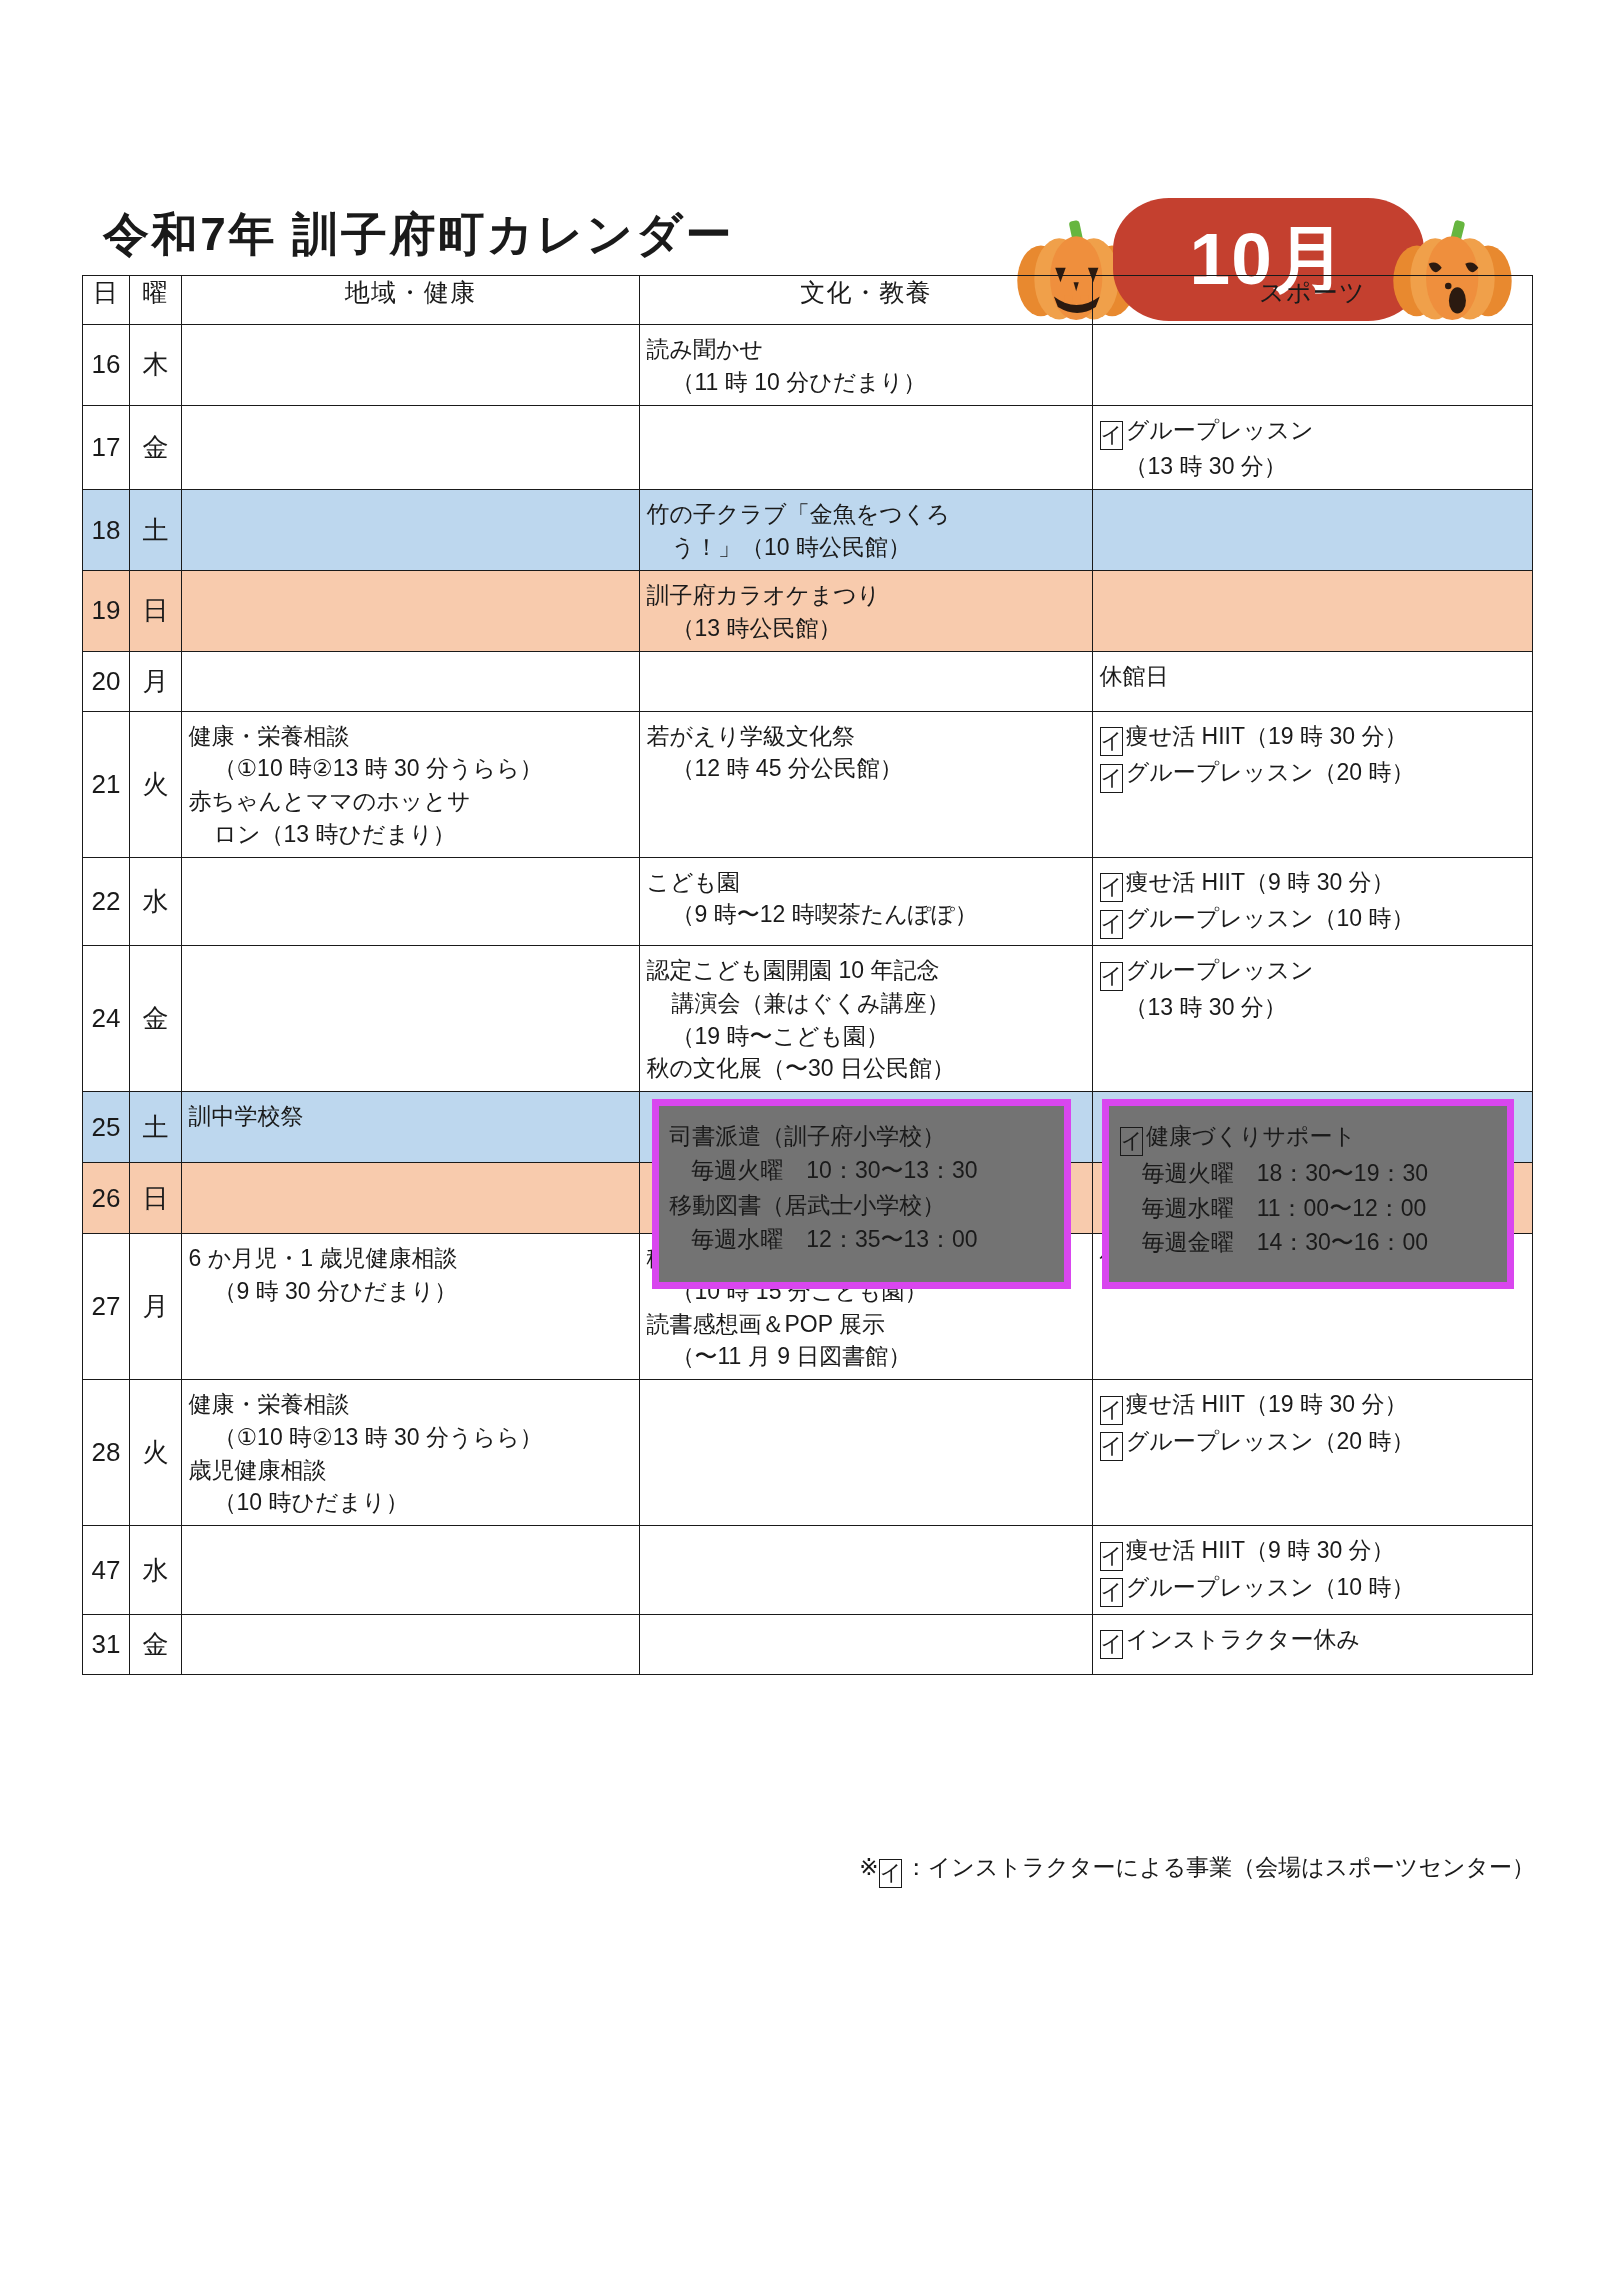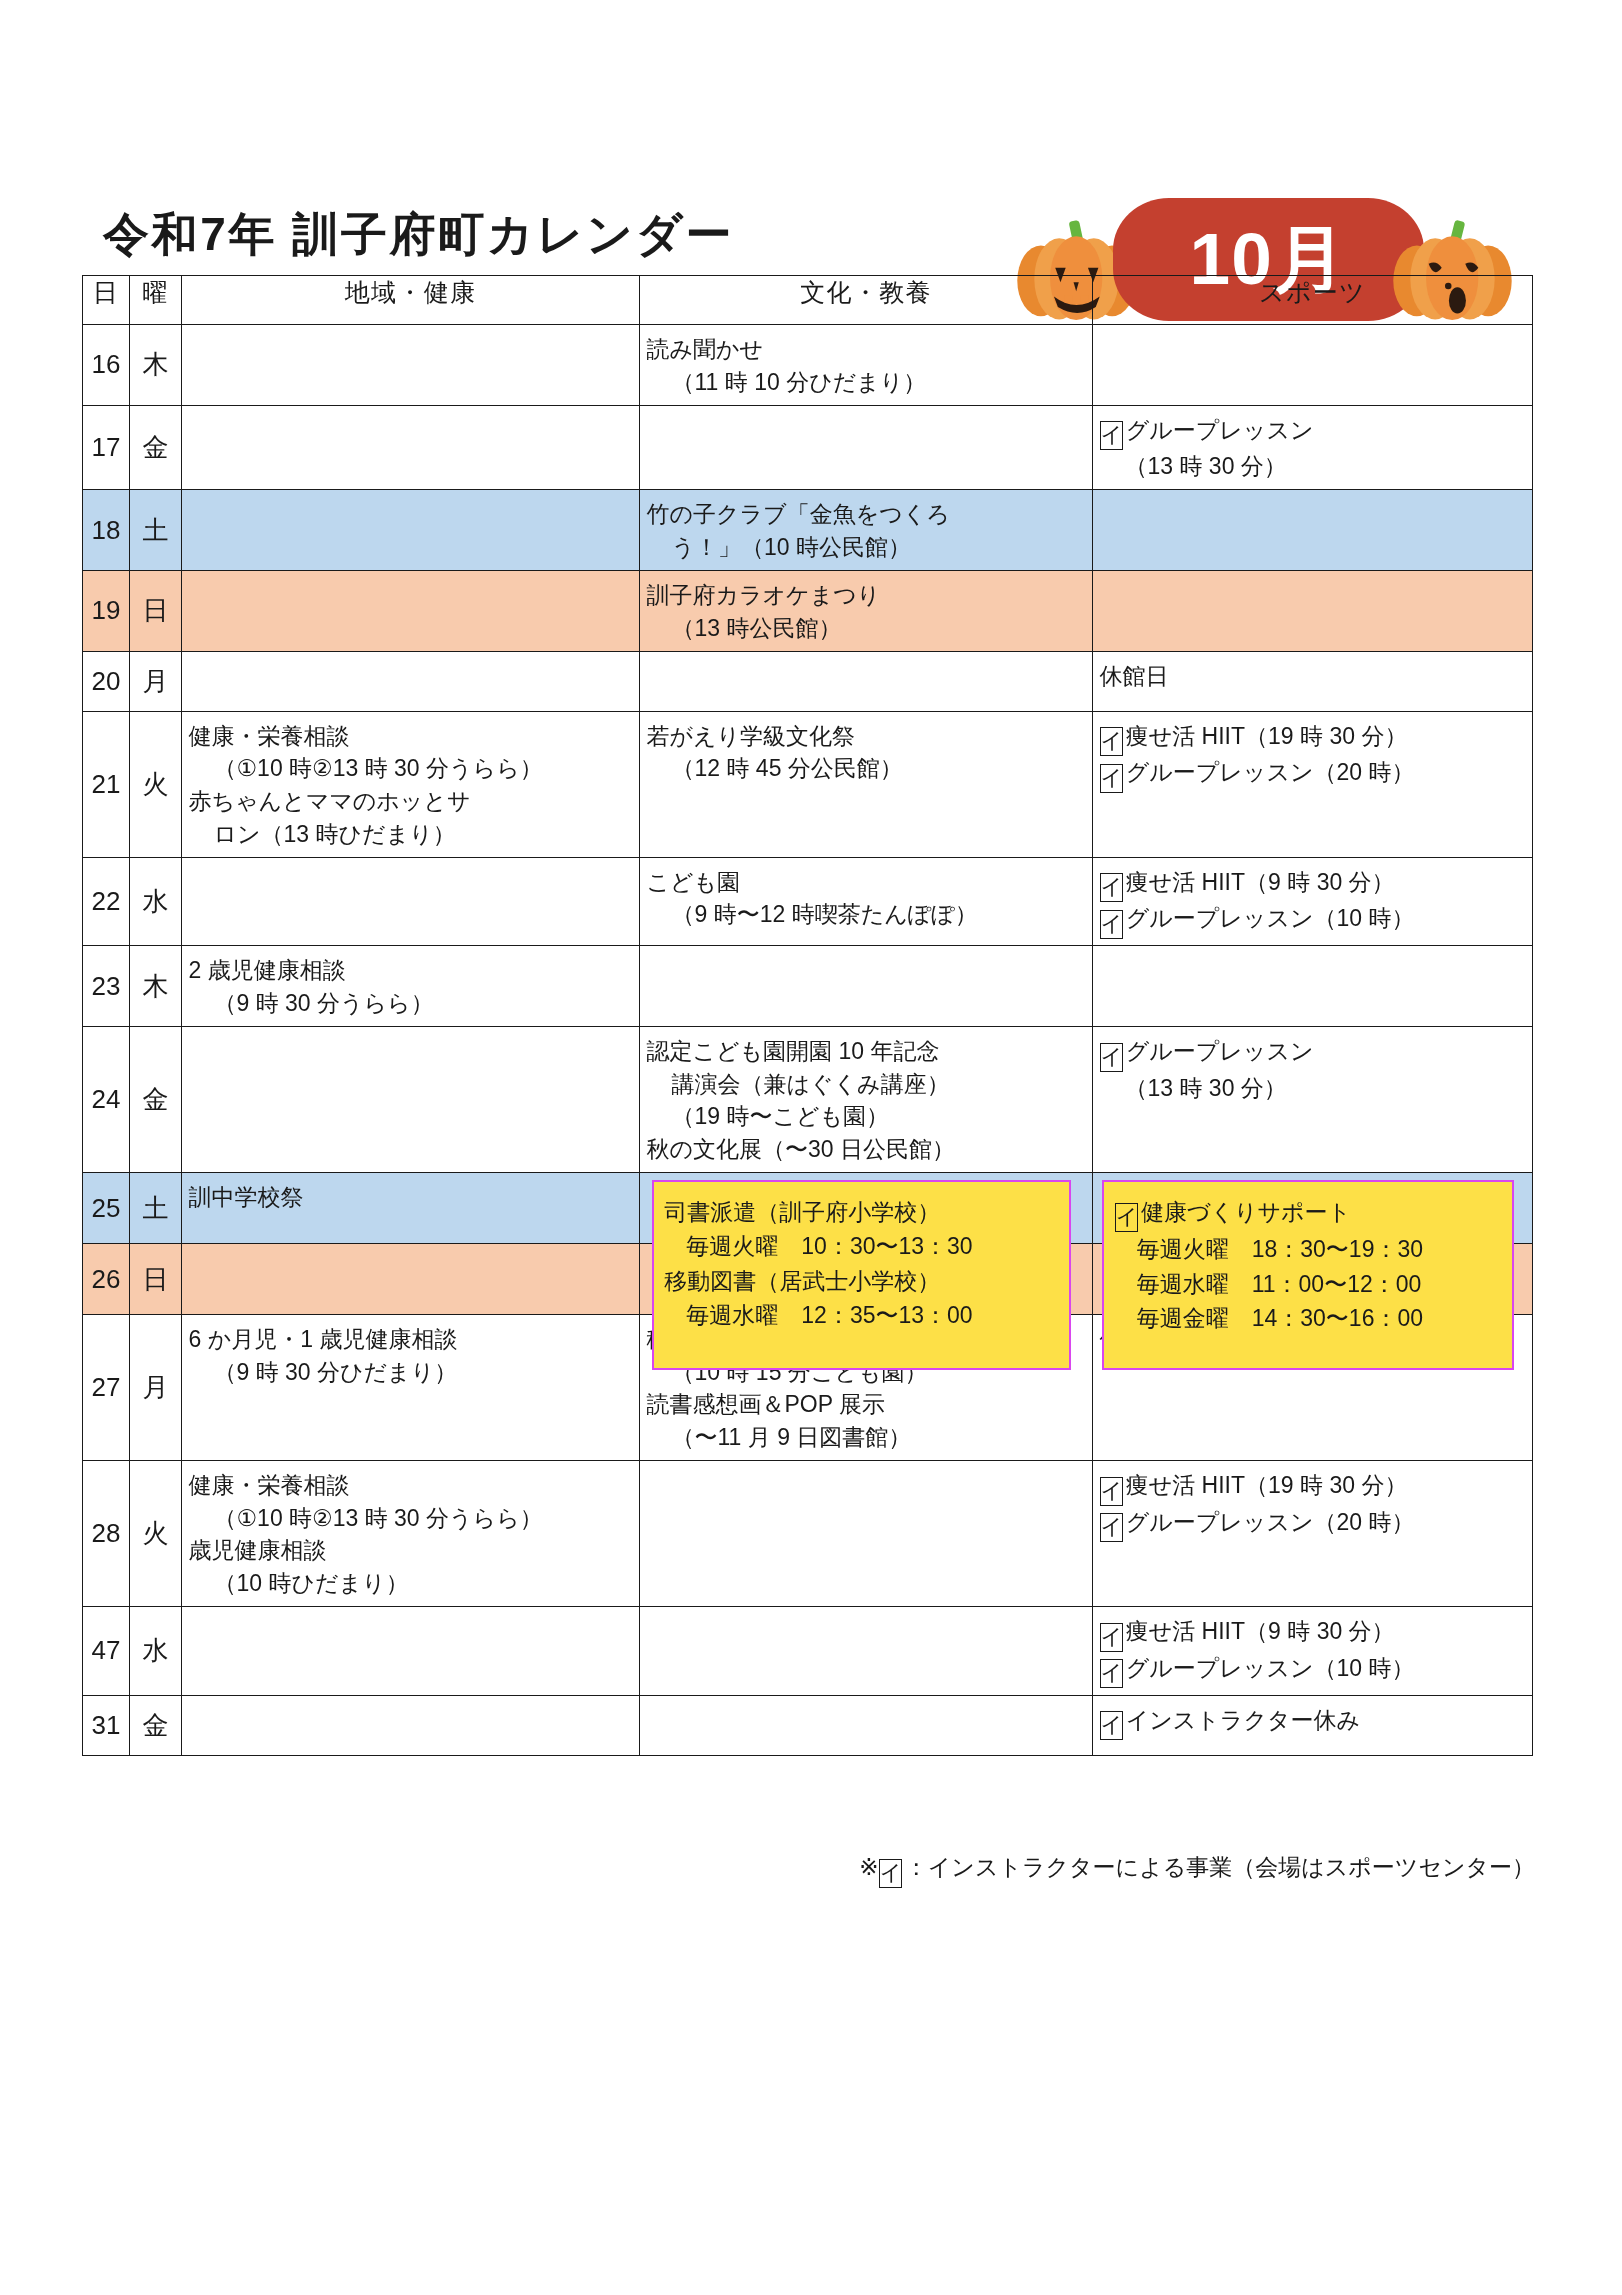--- a/index.html
+++ b/index.html
@@ -139,22 +139,22 @@
   }
 
   
   tr.sat > td { background: #bdd7ee; }
   tr.sun > td { background: #f8cbad; }
 
   
   td.panelcell { position: relative; }
   .overlay-panel {
     position: absolute;
-    background: #fde047;
-    border: 2px solid #d946ef;
+    background: #737373;
+    border: 7px solid #d946ef;
     box-sizing: border-box;
     z-index: 5;
     padding: 13px 10.5px 9.2px 10.5px;
     font-size: 23px;
     line-height: 1.5;
     white-space: nowrap;
   }
   .overlay-panel .pline { margin: 0; }
   .overlay-panel .pline.ind { padding-left: 22px; }
 
@@ -323,30 +323,20 @@
         <td class="content"></td>
         <td class="content">
           <p class="evline"><span class="sq" style="margin-left: 0px;"></span><span>こども園</span></p>
           <p class="evline ind"><span>（9 時〜12 時喫茶たんぽぽ）</span></p>
         </td>
         <td class="content">
           <p class="evline"><span class="ibox">イ</span><span>痩せ活 HIIT（9 時 30 分）</span></p>
           <p class="evline"><span class="ibox">イ</span><span>グループレッスン（10 時）</span></p>
         </td>
       </tr>
-      <tr style="height: 60px;">
-        <td class="daynum">23</td>
-        <td class="dow">木</td>
-        <td class="content">
-          <p class="evline"><span class="sq" style="margin-left: 0px;"></span><span>2 歳児健康相談</span></p>
-          <p class="evline ind"><span>（9 時 30 分うらら）</span></p>
-        </td>
-        <td class="content"></td>
-        <td class="content"></td>
-      </tr>
       <tr style="height: 128px;">
         <td class="daynum">24</td>
         <td class="dow">金</td>
         <td class="content"></td>
         <td class="content">
           <p class="evline"><span class="sq" style="margin-left: 0px;"></span><span>認定こども園開園 10 年記念</span></p>
           <p class="evline ind"><span>講演会（兼はぐくみ講座）</span></p>
           <p class="evline ind"><span>（19 時〜こども園）</span></p>
           <p class="evline"><span class="sq" style="margin-left: 0px;"></span><span>秋の文化展（〜30 日公民館）</span></p>
         </td>

